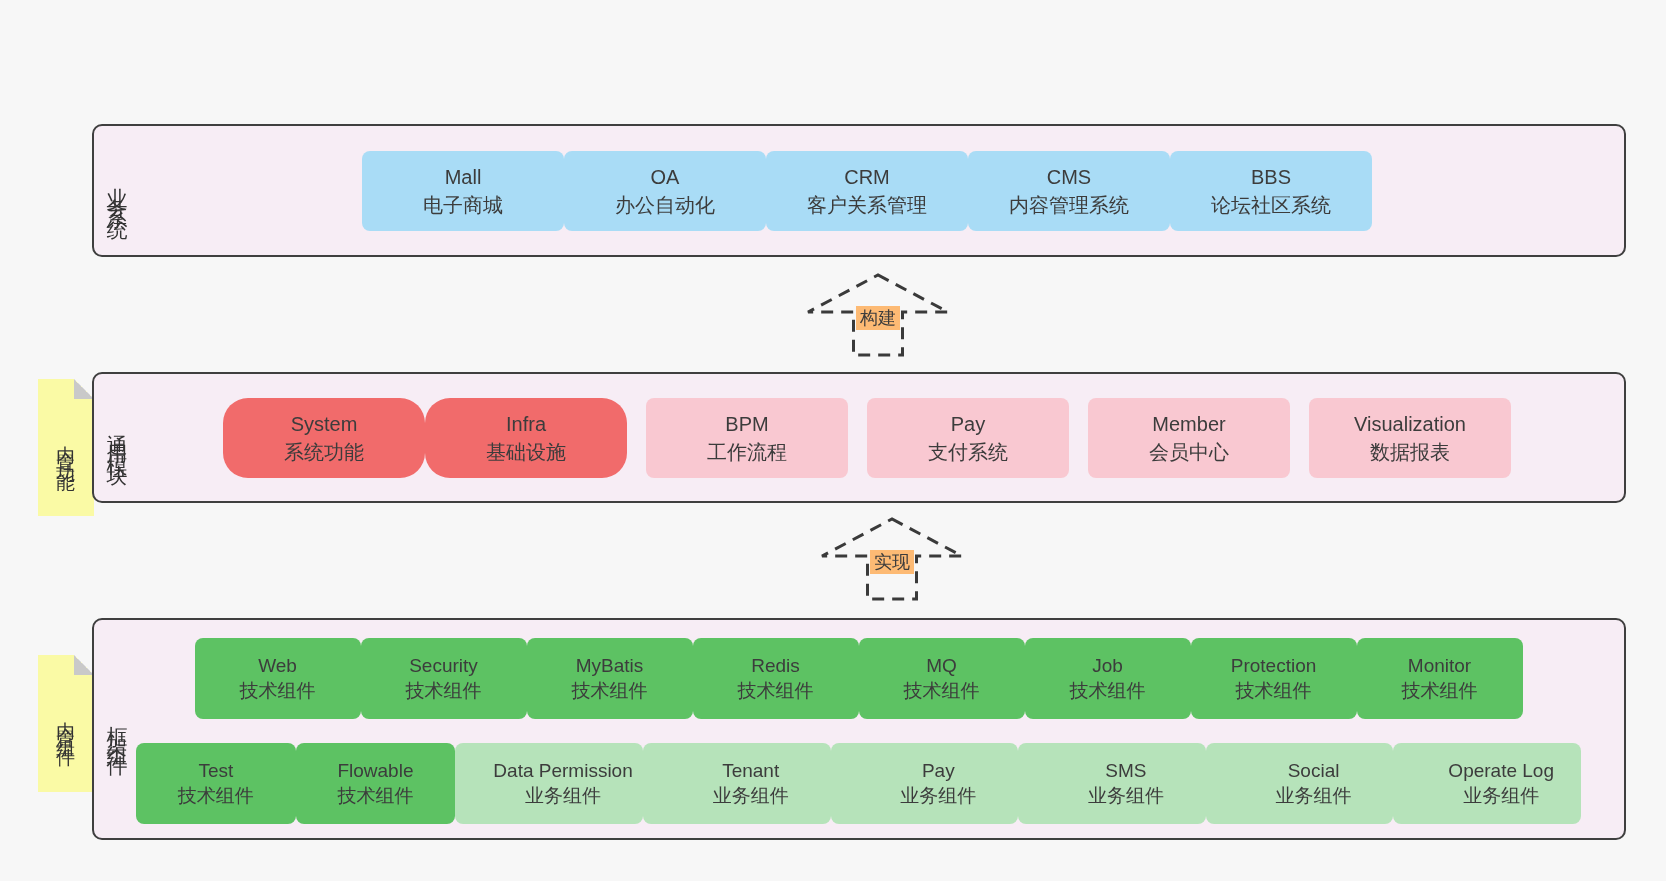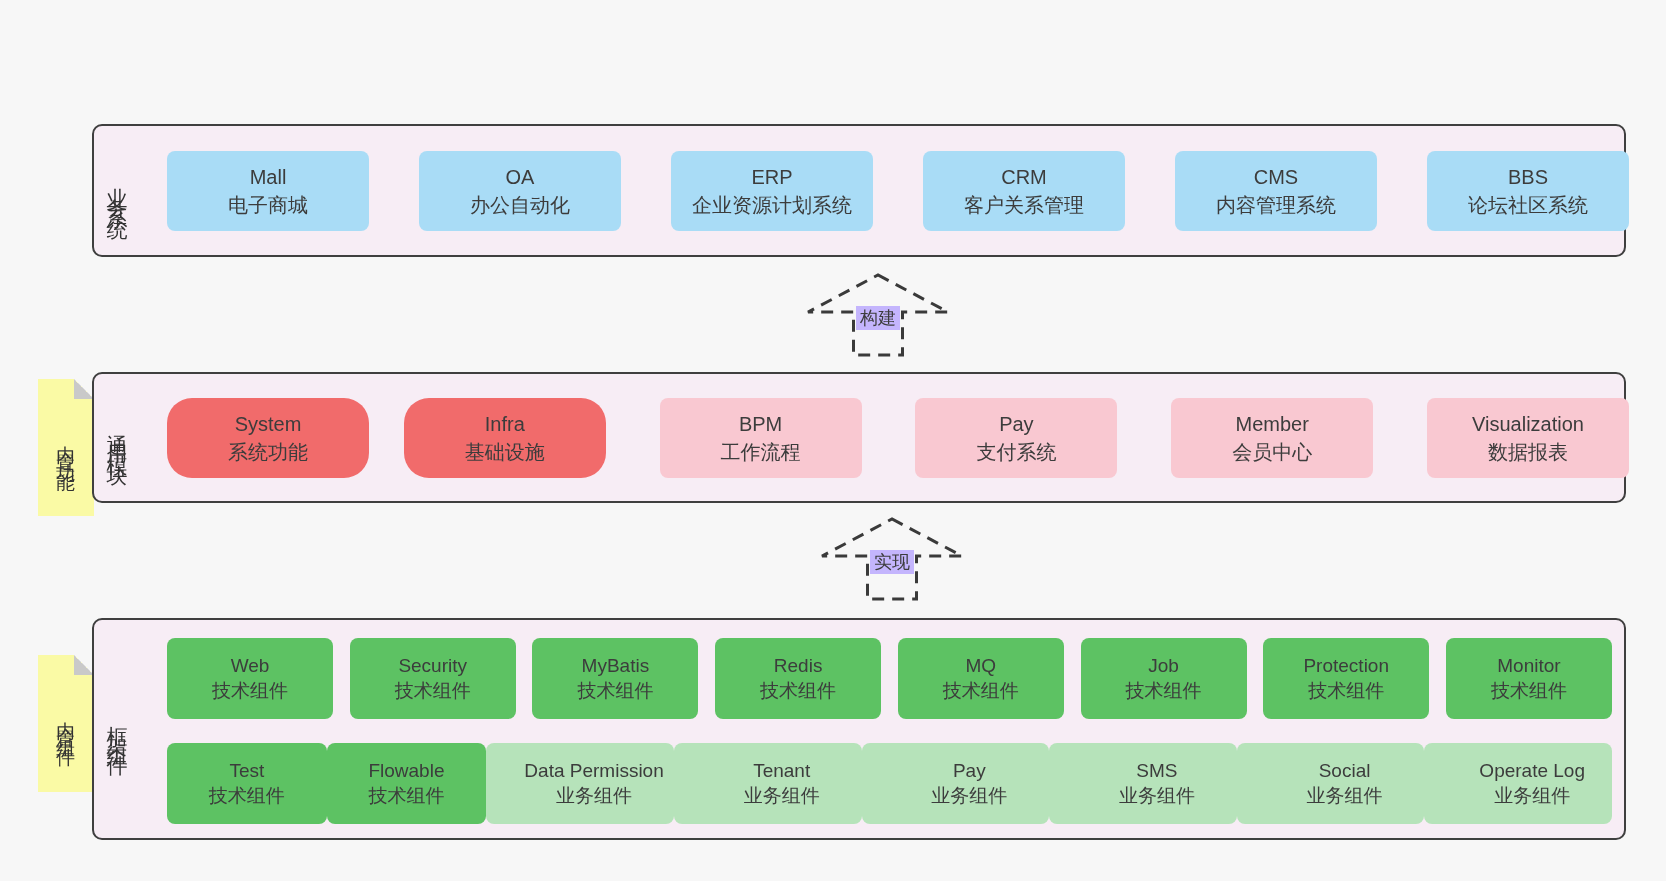--- a/index.html
+++ b/index.html
@@ -17,21 +17,21 @@
   #layer-business   { top:124px; height:133px; }
   #layer-common     { top:372px; height:131px; }
   #layer-framework  { top:618px; height:222px; }
 
   .layer-label {
     position:absolute; left:13px; top:50%; transform:translateY(-50%);
     writing-mode:vertical-rl; text-orientation:upright;
     font-size:21px; letter-spacing:10px; color:#333; line-height:1;
   }
 
-  .row { position:absolute; left:73px; display:flex; justify-content:space-between; }
+  .row { position:absolute; left:42px; display:flex; justify-content:center; }
   .row6 { width:1462px; }
   .row8 { width:1445px; }
   #row-business { top:25px; }
   #row-common   { top:24px; }
   #row-fw-1     { top:18px; }
   #row-fw-2     { top:123px; }
 
   .box {
     display:flex; flex-direction:column; justify-content:center; align-items:center;
     text-align:center; border-radius:8px; line-height:1.42; font-size:20px;
@@ -61,21 +61,21 @@
     writing-mode:vertical-rl; text-orientation:upright;
     font-size:19px; letter-spacing:9px; line-height:1; color:#333;
   }
 
   .arrow { position:absolute; width:144px; height:84px; }
   #arrow-build     { left:806px; top:273px; }
   #arrow-implement { left:820px; top:517px; }
   .arrow svg { position:absolute; left:0; top:0; }
   .arrow-label {
     position:absolute; left:50%; top:33px; transform:translateX(-50%);
-    background:#c4b5fd; padding:0 4px; font-size:18px; white-space:nowrap;
+    background:#fdba74; padding:0 4px; font-size:18px; white-space:nowrap;
   }
 </style>
 </head>
 <body>
 
 <div class="canvas">
 
   <div class="note" id="note-common">
     <span class="note-text">内置功能</span>
   </div>
@@ -86,24 +86,20 @@
   <section class="layer" id="layer-business">
     <div class="layer-label">业务系统</div>
     <div class="row row6" id="row-business">
       <div class="box blue">
         <div>Mall</div>
         <div>电子商城</div>
       </div>
       <div class="box blue">
         <div>OA</div>
         <div>办公自动化</div>
-      </div>
-      <div class="box blue">
-        <div>ERP</div>
-        <div>企业资源计划系统</div>
       </div>
       <div class="box blue">
         <div>CRM</div>
         <div>客户关系管理</div>
       </div>
       <div class="box blue">
         <div>CMS</div>
         <div>内容管理系统</div>
       </div>
       <div class="box blue">

